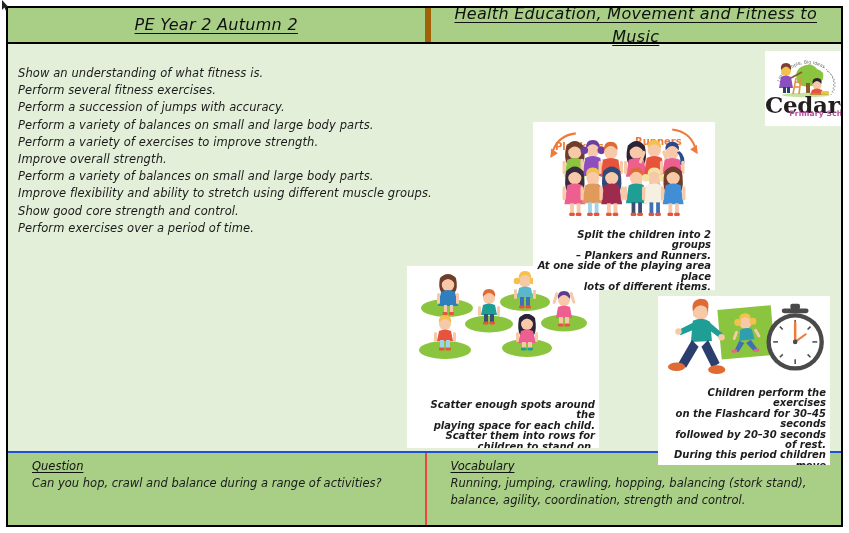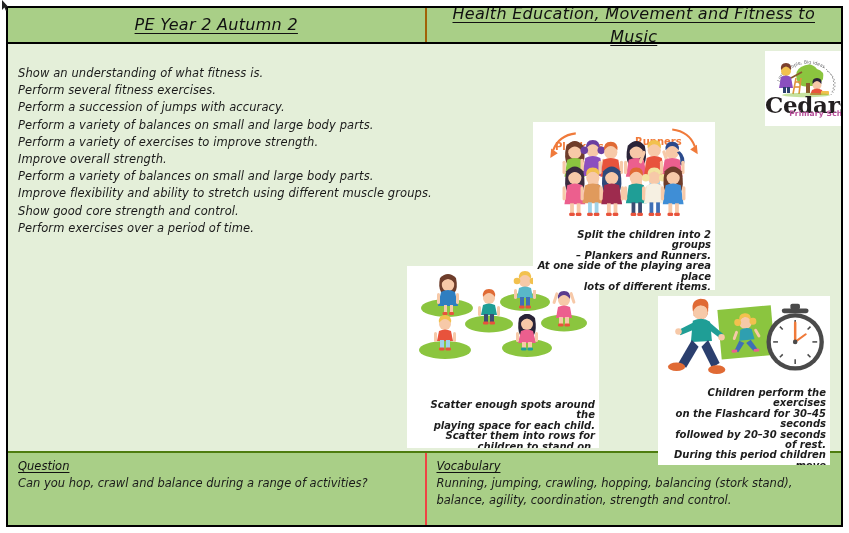--- a/index.html
+++ b/index.html
@@ -27,41 +27,41 @@
     box-sizing:border-box;
     background:#a9cf87;
   }
   .header-cell{
     flex:0 0 50%;
     display:flex; align-items:center; justify-content:center;
     box-sizing:border-box;
     padding:2px 6px;
     position:relative;
   }
-  .header-cell.right{ border-left:2px solid #a16207;justify-content:flex-end; }
+  .header-cell.right{ border-left:6px solid #a16207;justify-content:flex-end; }
   .header-title{
     font-family:"DejaVu Sans", sans-serif;
     font-size:16px;
     font-style:italic;
     color:#111;
     text-align:center;
     text-decoration:underline;
     text-underline-offset:3px;
     line-height:1.45;
     letter-spacing:.3px;
   }
   
   .main{
     position:absolute;
     left:0; top:52px;
     width:100%;
     height:393px;
     background:#e4efd9;
     box-sizing:border-box;
-    border-bottom:2px solid #4d7c0f;
+    border-bottom:2px solid #1d4ed8;
   }
   .objectives{
     position:absolute;
     left:10px; top:5px;
     width:420px;
   }
   .objectives li{
     list-style:none;
     font-family:"DejaVu Sans", sans-serif;
     font-style:italic;
@@ -130,21 +130,21 @@
     left:0; top:445px;
     width:100%;
     height:76px;
     display:flex;
     background:#a9cf87;
     box-sizing:border-box;
   }
   .footer-cell{
     flex:0 0 50%;
     box-sizing:border-box;
-    padding:6px 10px;
+    padding:6px 24px;
   }
   .footer-cell.right{ border-left:2px solid #ef4444; }
   .footer-heading{
     font-family:"DejaVu Sans", sans-serif;
     font-style:italic;
     font-size:11.5px;
     color:#111;
     text-decoration:underline;
     text-underline-offset:2px;
     margin-bottom:2px;

